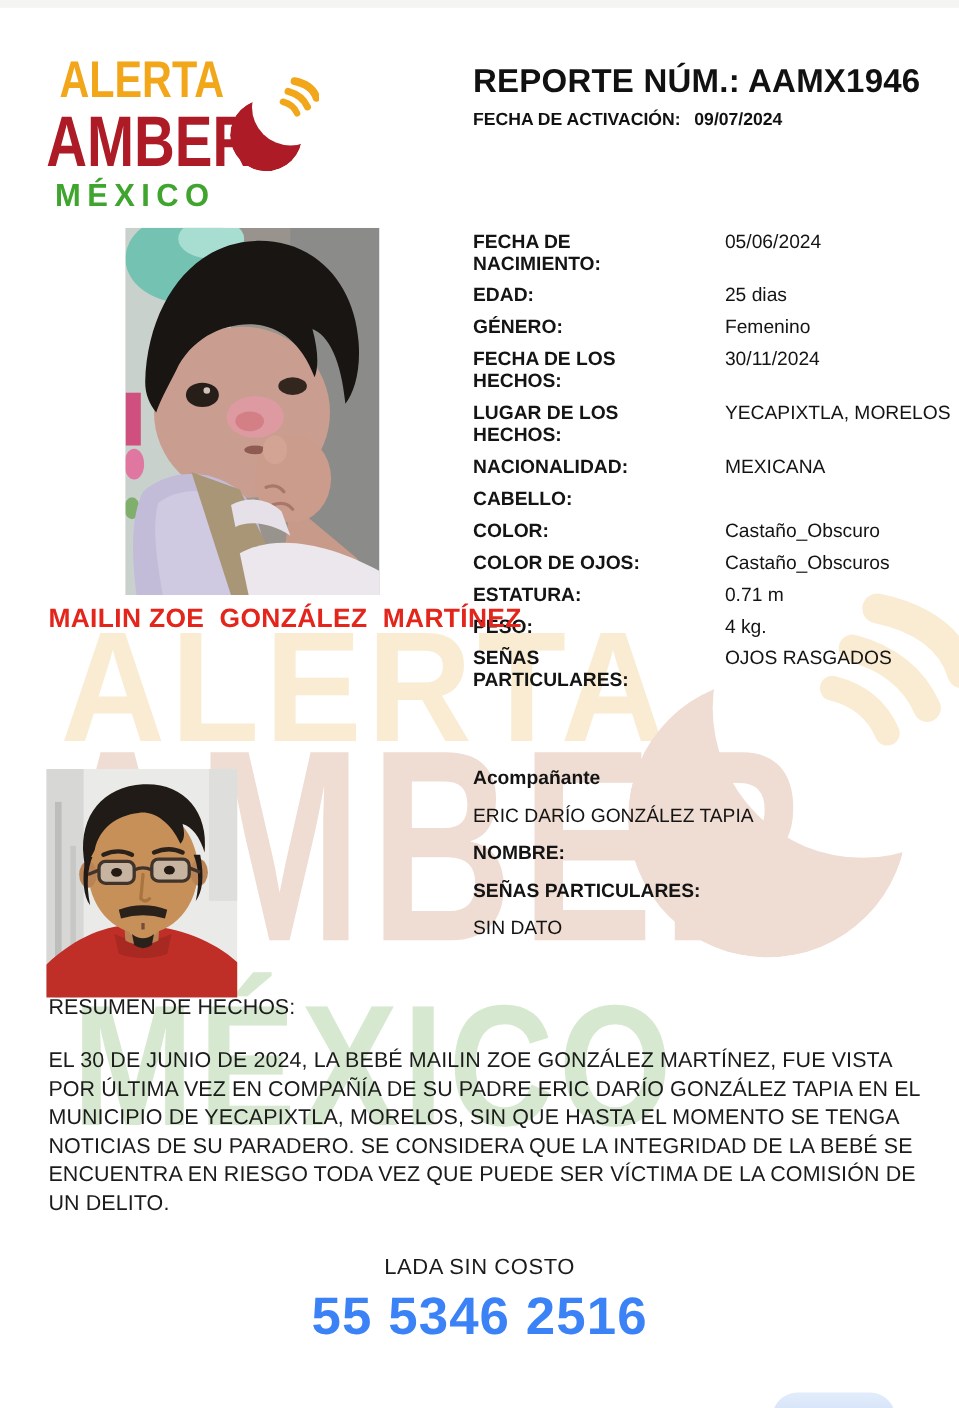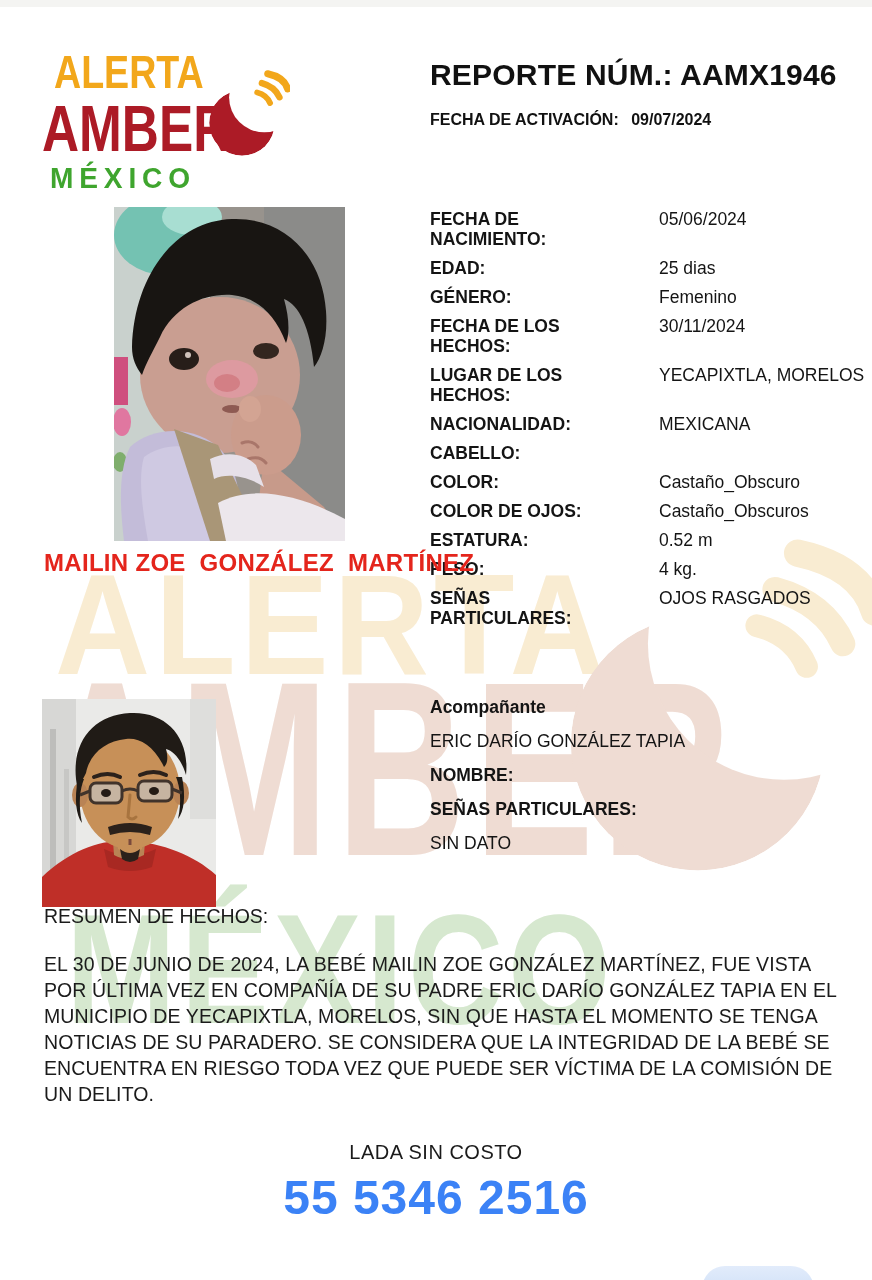--- a/index.html
+++ b/index.html
@@ -22,21 +22,21 @@
   
   #logo { position:absolute; left:42px; top:48px; width:232px; height:152px; z-index:1; }
   .logo-line { font-weight:bold; transform-origin:top left; white-space:nowrap; line-height:1; }
   .logo-alerta { font-size:47px; color:#F2A71B; transform:scale(0.80,1.0); margin-left:12px; letter-spacing:0px; }
   .logo-amber  { font-size:65px; color:#AC1B26; transform:scale(0.79,1.0); margin-top:1px; letter-spacing:0px; }
   .logo-mexico { font-size:29px; color:#3FA52E; letter-spacing:6px; transform:scale(0.97,1.0); margin-top:3px; margin-left:8px; }
   .logo-horn { position:absolute; right:-16px; top:2px; width:82px; height:126px; }
 
   #report-block { position:absolute; left:430px; top:58px; z-index:1; color:#111; }
   .report-line1 { font-size:30px; font-weight:bold; letter-spacing:0.2px; }
-  .report-line2 { font-size:16px; font-weight:bold; margin-top:19px; }
+  .report-line2 { font-size:16px; font-weight:bold; margin-top:9px; }
   .report-line2 .val { margin-left:8px; }
 
   
   #baby-photo { position:absolute; left:114px; top:207px; width:231px; height:334px; z-index:1; overflow:hidden; }
   #companion-photo { position:absolute; left:42px; top:699px; width:174px; height:208px; z-index:1; overflow:hidden; }
   #baby-photo svg, #companion-photo svg { display:block; width:100%; height:100%; }
 
   
   #details-list { position:absolute; left:430px; top:209px; width:436px; z-index:1; }
   .field-row { display:grid; grid-template-columns:197px 1fr; margin-bottom:9px; font-size:17.5px; line-height:20px; color:#141414;gap:32px; }
@@ -194,21 +194,21 @@
       <div class="field-row">
         <div class="field-label">COLOR:</div>
         <div class="field-value">Castaño_Obscuro</div>
       </div>
       <div class="field-row">
         <div class="field-label">COLOR DE OJOS:</div>
         <div class="field-value">Castaño_Obscuros</div>
       </div>
       <div class="field-row">
         <div class="field-label">ESTATURA:</div>
-        <div class="field-value">0.52 m</div>
+        <div class="field-value">0.71 m</div>
       </div>
       <div class="field-row">
         <div class="field-label">PESO:</div>
         <div class="field-value">4 kg.</div>
       </div>
       <div class="field-row">
         <div class="field-label">SEÑAS PARTICULARES:</div>
         <div class="field-value">OJOS RASGADOS</div>
       </div>
     </div>

